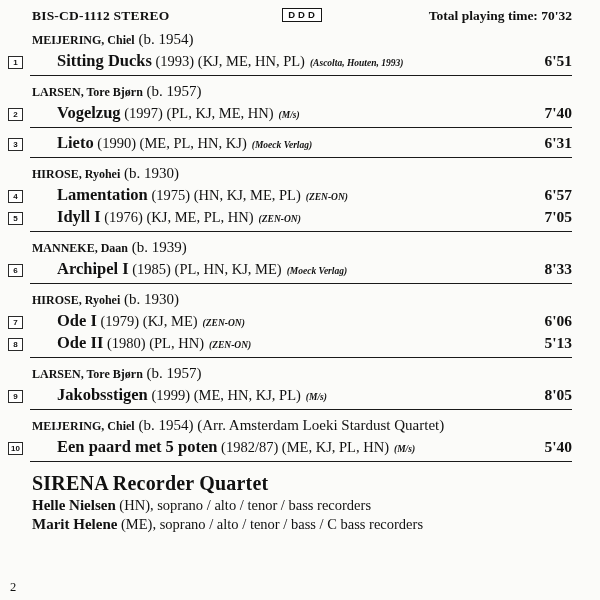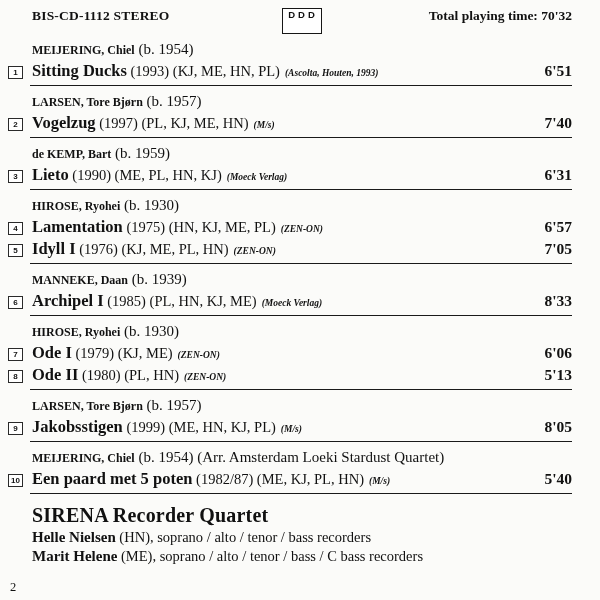--- a/index.html
+++ b/index.html
@@ -6,39 +6,39 @@
   .page{
     width:600px;height:600px;box-sizing:border-box;position:relative;
     background:#fbfbf9;color:#111;
     font-family:"Liberation Serif","DejaVu Serif",serif;
     padding:7px 28px 0 32px;overflow:hidden;
   }
   
   .header{display:flex;align-items:flex-start;font-weight:bold;font-size:13.5px;line-height:17px;}
   .header-left{flex:1;letter-spacing:.2px;}
   .ddd-badge{
-    flex:none;border:1.5px solid #161616;padding:0 3px 12px 5px;margin-top:1px;
+    flex:none;border:1.5px solid #161616;padding:0 3px 0 5px;margin-top:1px;
     font-family:"Liberation Sans","DejaVu Sans",sans-serif;
     font-size:9.5px;font-weight:bold;letter-spacing:3px;line-height:12px;height:12px;
     background:#fff;
   }
   .header-right{flex:1;text-align:right;}
   
   .section{margin-top:5px;}
   .composer-line{font-size:15px;line-height:21px;white-space:nowrap;}
   .composer-name{font-weight:bold;font-size:12px;}
   .composer-suffix{font-size:15px;text-align:right;}
   .track{display:flex;align-items:baseline;line-height:20px;white-space:nowrap;}
   .tnum{
     flex:none;align-self:center;width:13px;height:11px;margin-left:-24px;margin-right:9px;
     border:1px solid #2a2a2a;background:#fff;
     font-family:"Liberation Sans","DejaVu Sans",sans-serif;
     font-size:8px;font-weight:bold;text-align:center;line-height:11px;
   }
-  .tmain{flex:1;min-width:0;overflow:hidden;}
+  .tmain{flex:1;min-width:0;overflow:hidden;margin-left:25px;}
   .ttitle{font-weight:bold;font-size:16.5px;}
   .tdetails{font-size:14.5px;}
   .tpub{font-size:9.5px;font-weight:bold;font-style:italic;margin-left:5px;}
   .ttime{flex:none;margin-left:24px;font-weight:bold;font-size:15.5px;}
   .rule{border:0;border-top:1.7px solid #1a1a1a;margin:2px 0 0 -2px;}
   
   .ensemble{margin-top:9px;}
   .ens-name{font-weight:bold;font-size:20px;line-height:25px;letter-spacing:.2px;margin-top:8px;}
   .member{font-size:14.5px;line-height:18.5px;white-space:nowrap;}
   .mname{font-weight:bold;font-size:15px;}
@@ -68,21 +68,20 @@
       <div class="section">
         <div class="composer-line"><span class="composer-name">LARSEN, Tore Bjørn</span><span class="composer-suffix"> (b. 1957)</span></div>
         <div class="track">
           <span class="tnum">2</span>
           <span class="tmain"><span class="ttitle">Vogelzug</span><span class="tdetails"> (1997) (PL, KJ, ME, HN)</span><span class="tpub">(M/s)</span></span>
           <span class="ttime">7'40</span>
         </div>
         <div class="rule"></div>
       </div>
       <div class="section">
-        <div class="composer-line"><span class="composer-name">de KEMP, Bart</span><span class="composer-suffix"> (b. 1959)</span></div>
         <div class="track">
           <span class="tnum">3</span>
           <span class="tmain"><span class="ttitle">Lieto</span><span class="tdetails"> (1990) (ME, PL, HN, KJ)</span><span class="tpub">(Moeck Verlag)</span></span>
           <span class="ttime">6'31</span>
         </div>
         <div class="rule"></div>
       </div>
       <div class="section">
         <div class="composer-line"><span class="composer-name">HIROSE, Ryohei</span><span class="composer-suffix"> (b. 1930)</span></div>
         <div class="track">

